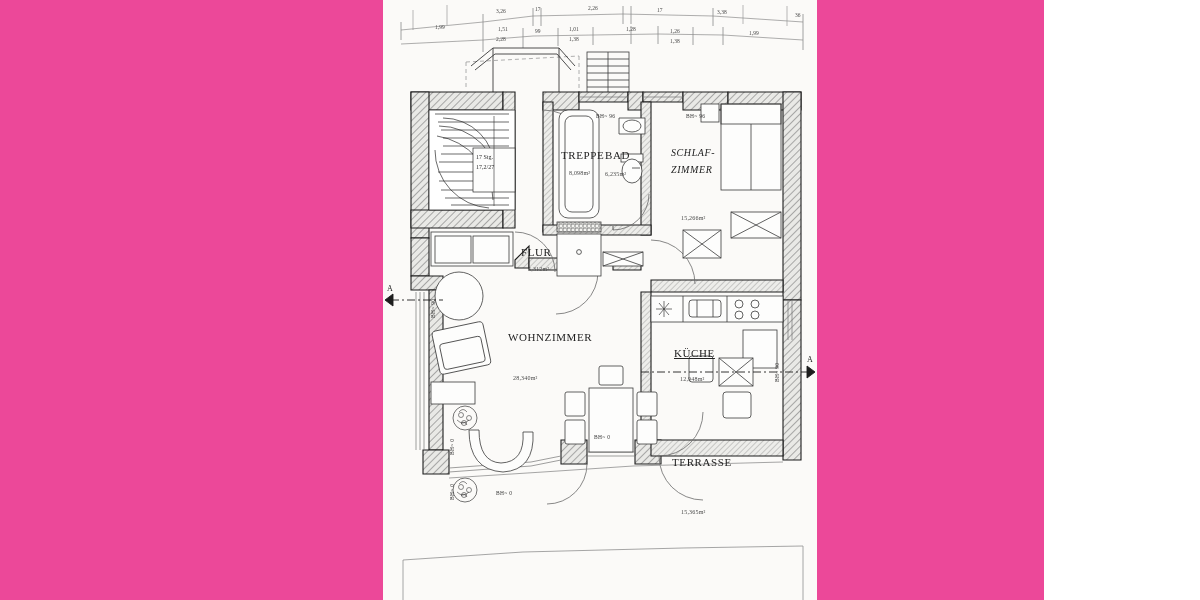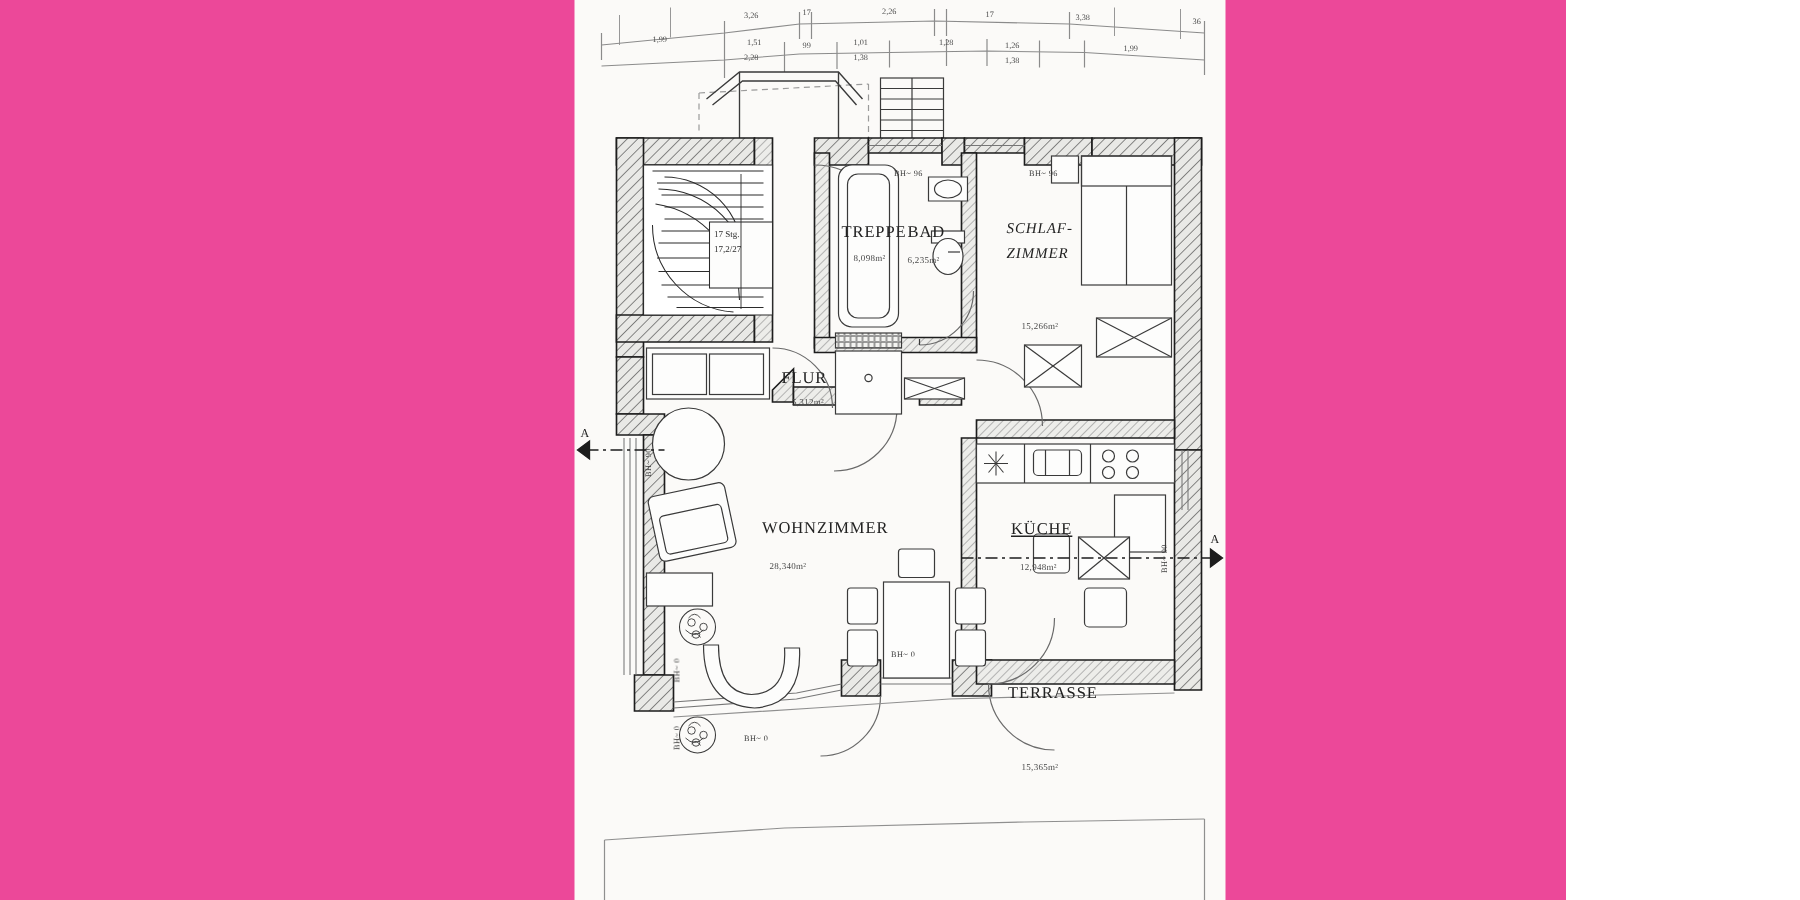--- a/index.html
+++ b/index.html
@@ -391,21 +391,21 @@
     <div class="lbl room-name" style="left:222px;top:149px;">BAD</div>
     <div class="lbl room-area blur" style="left:222px;top:171px;">6,235m²</div>
 
     <div class="lbl room-name sm" style="left:288px;top:147px;">SCHLAF-</div>
     <div class="lbl room-name sm" style="left:288px;top:164px;">ZIMMER</div>
     <div class="lbl room-area blur" style="left:298px;top:215px;">15,266m²</div>
 
     <div class="lbl room-name" style="left:138px;top:246px;font-family:Liberation Serif, serif;">FLUR</div>
     <div class="lbl room-area blur" style="left:145px;top:266px;">5,312m²</div>
 
-    <div class="lbl room-name" style="left:125px;top:346px;">WOHNZIMMER</div>
+    <div class="lbl room-name" style="left:125px;top:331px;">WOHNZIMMER</div>
     <div class="lbl room-area blur" style="left:130px;top:375px;">28,340m²</div>
 
     <div class="lbl room-name" style="left:291px;top:347px;text-decoration:underline;">KÜCHE</div>
     <div class="lbl room-area blur" style="left:297px;top:376px;">12,948m²</div>
 
     <div class="lbl room-name" style="left:289px;top:456px;">TERRASSE</div>
     <div class="lbl room-area blur" style="left:298px;top:509px;">15,365m²</div>
 
     <div class="lbl bh blur" style="left:213px;top:113px;">BH~ 96</div>
     <div class="lbl bh blur" style="left:303px;top:113px;">BH~ 96</div>

